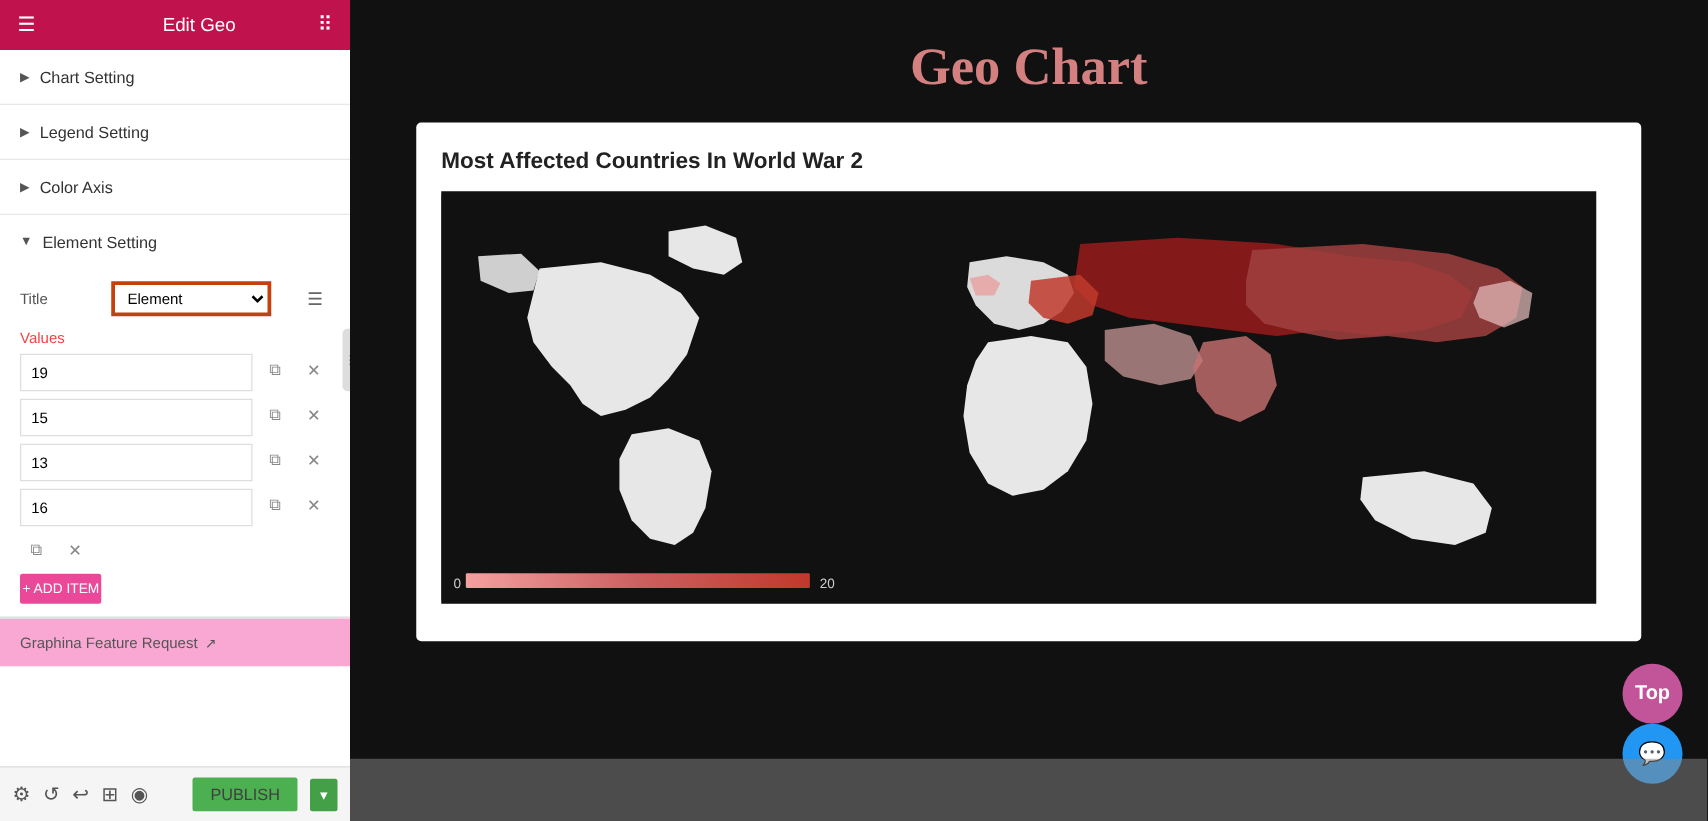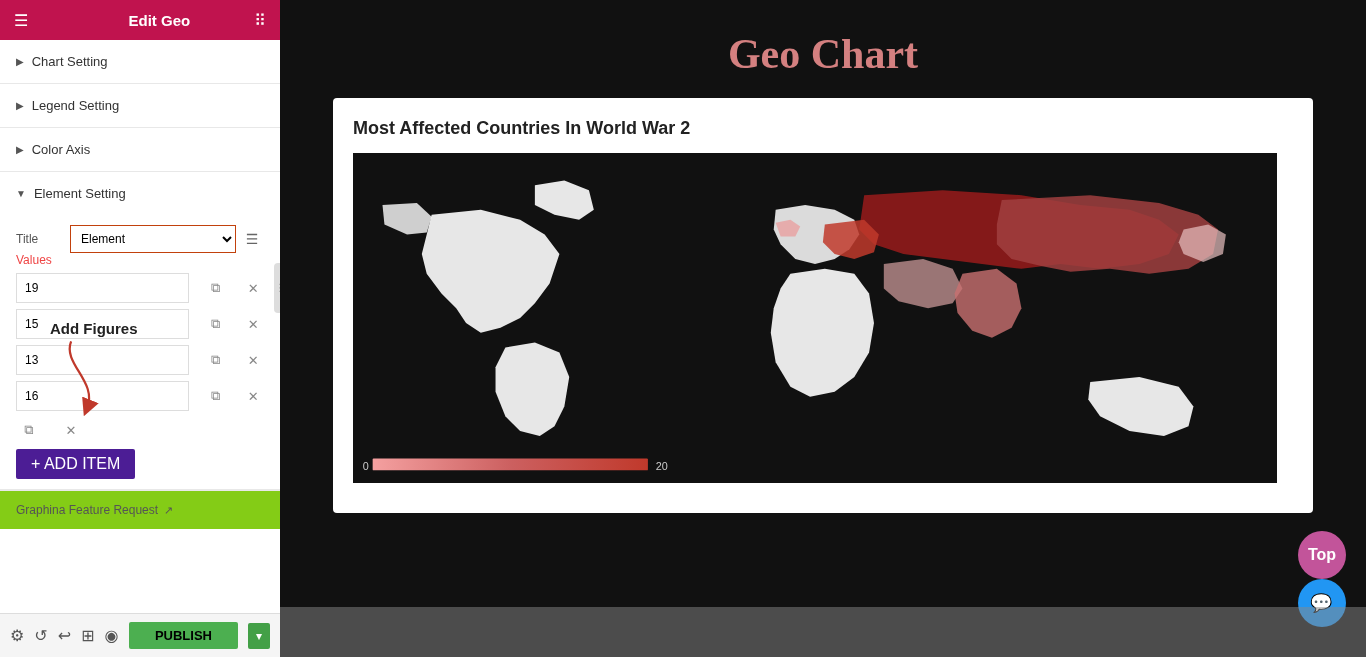--- a/index.html
+++ b/index.html
@@ -29,21 +29,21 @@
 
     #sidebar-header .menu-icon {
       color: #fff;
       font-size: 16px;
       cursor: pointer;
     }
 
     #sidebar-title {
       color: #fff;
       font-size: 15px;
-      font-weight: 700;
+      font-weight: 400;
       margin-left: 36px;
     }
 
     #sidebar-grid-icon {
       color: #fff;
       font-size: 16px;
       cursor: pointer;
     }
 
     #sidebar-content {
@@ -77,34 +77,35 @@
     }
 
     
     .element-settings-section {
       padding: 10px 16px;
     }
 
     .field-row {
       display: flex;
       align-items: center;
-      gap: 4px;
+      margin-bottom: 10px;
+      gap: 23px;
     }
 
     .field-label {
       font-size: 12px;
       color: #555;
       width: 50px;
       flex-shrink: 0;
     }
 
     .field-select {
       flex: 1;
       height: 28px;
-      border: 1px solid #c2410c;
+      border: 3px solid #c2410c;
       font-size: 12px;
       padding: 0 6px;
       background: #fff;
     }
 
     .field-icon-btn {
       width: 24px;
       height: 24px;
       display: flex;
       align-items: center;
@@ -115,22 +116,22 @@
     }
 
     .values-label {
       font-size: 12px;
       color: #ef4444;
       margin-bottom: 6px;
     }
 
     .value-input-row {
       display: flex;
-      align-items: center;
-      gap: 16px;
+      align-items: flex-start;
+      gap: 5px;
       margin-bottom: 6px;
     }
 
     .value-input {
       flex: 1;
       height: 30px;
       border: 1px solid #ddd;
       font-size: 12px;
       padding: 0 8px;
     }
@@ -146,25 +147,25 @@
       font-size: 13px;
       border: none;
       background: transparent;
     }
 
     .add-item-btn {
       display: flex;
       align-items: center;
       justify-content: center;
       gap: 4px;
-      background: #4c1d95;
+      background: #ec4899;
       color: #fff;
       border: none;
-      padding: 6px 15px;
-      font-size: 16px;
+      padding: 6px 2px;
+      font-size: 11px;
       cursor: pointer;
       margin-top: 4px;
       border-radius: 2px;
     }
 
     .add-figures-annotation {
       position: absolute;
       top: 320px;
       left: 50px;
       pointer-events: none;
@@ -182,21 +183,21 @@
     }
 
     #sidebar-footer {
       border-top: 1px solid #e8e8e8;
       padding: 12px 16px;
       display: flex;
       align-items: center;
       gap: 6px;
       font-size: 12px;
       color: #555;
-      background: #84cc16;
+      background: #f9a8d4;
     }
 
     #sidebar-footer .ext-icon {
       font-size: 11px;
     }
 
     #bottom-bar {
       position: absolute;
       bottom: 0;
       left: 0;
@@ -211,25 +212,25 @@
     }
 
     #bottom-bar .bar-icon {
       font-size: 16px;
       color: #555;
       cursor: pointer;
     }
 
     #publish-btn {
       background: #4caf50;
-      color: #000000;
+      color: #404040;
       border: none;
-      padding: 6px 26px;
+      padding: 6px 14px;
       font-size: 13px;
-      font-weight: 700;
+      font-weight: 400;
       cursor: pointer;
       border-radius: 2px;
       margin-left: auto;
     }
 
     #publish-arrow-btn {
       background: #43a047;
       color: #fff;
       border: none;
       padding: 6px 8px;
@@ -427,31 +428,20 @@
         <button class="add-item-btn">+ ADD ITEM</button>
       </div>
     </div>
 
     <div id="sidebar-footer">
       <span style="cursor:pointer;">Graphina Feature Request</span>
       <span class="ext-icon">↗</span>
     </div>
   </div>
 
-  <div class="add-figures-annotation">
-    <div class="add-figures-text">Add Figures</div>
-    <svg class="arrow-down" viewBox="0 0 60 90">
-      <defs>
-        <marker id="arrowhead" markerWidth="8" markerHeight="8" refX="4" refY="4" orient="auto">
-          <path d="M 0 0 L 8 4 L 0 8 Z" fill="#c0392b"></path>
-        </marker>
-      </defs>
-      <path d="M 20 5 C 10 30 50 50 38 80" stroke="#c0392b" stroke-width="2.5" fill="none" marker-end="url(#arrowhead)"></path>
-    </svg>
-  </div>
 
   <div id="bottom-bar">
     <span class="bar-icon">⚙</span>
     <span class="bar-icon">↺</span>
     <span class="bar-icon">↩</span>
     <span class="bar-icon">⊞</span>
     <span class="bar-icon">◉</span>
     <button id="publish-btn">PUBLISH</button>
     <button id="publish-arrow-btn">▾</button>
   </div>

